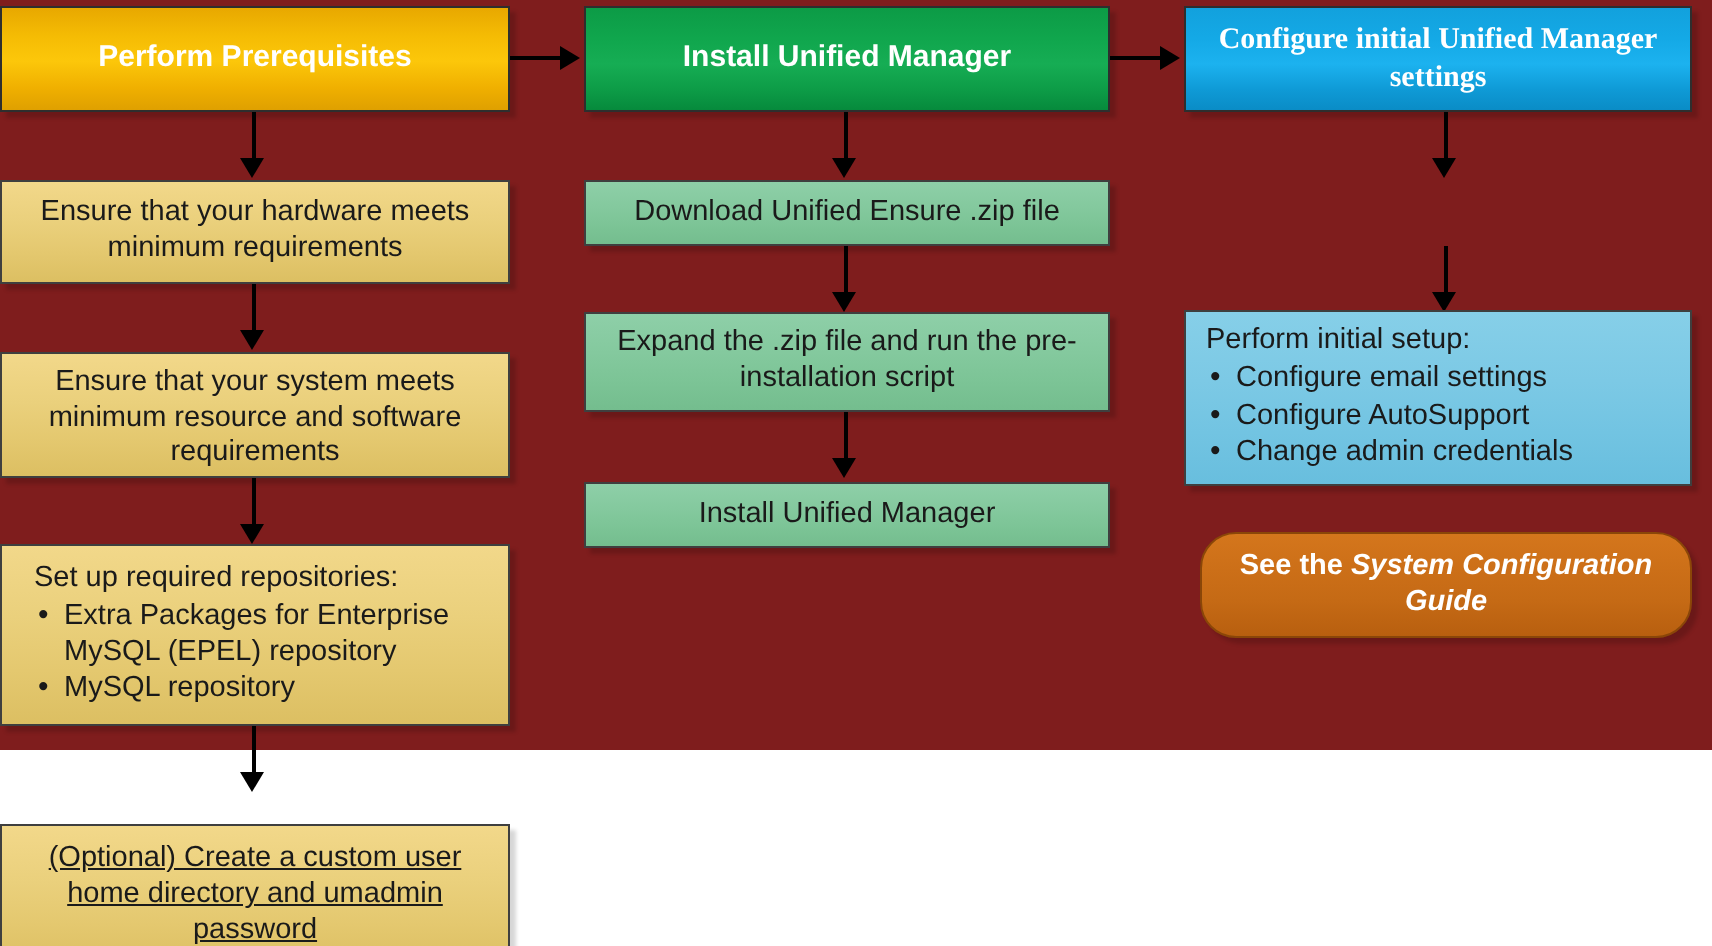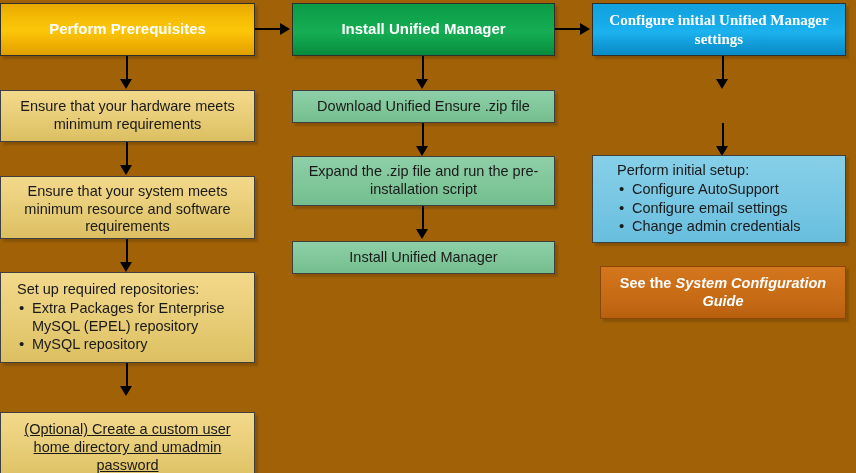--- a/index.html
+++ b/index.html
@@ -8,22 +8,22 @@
     width: 856px;
     height: 473px;
     background: #ffffff;
     font-family: "Liberation Sans", sans-serif;
     overflow: hidden;
   }
 
   #canvas {
     position: relative;
     width: 856px;
-    height: 473px;
-    background: #a16207;
+    height: 375px;
+    background: #7f1d1d;
   }
 
   
   .node {
     position: absolute;
     border: 1px solid #3f3f3f;
     display: flex;
     align-items: center;
     justify-content: center;
     text-align: center;
@@ -198,28 +198,28 @@
     <span class="txt">Configure initial Unified Manager settings</span>
   </div>
 
   <div class="vline" style="left:722px; top:56px; height:26px;"></div>
   <div class="arrow-down" style="left:716px; top:79px;"></div>
 
 
   <div class="vline" style="left:722px; top:123px; height:27px;"></div>
   <div class="arrow-down" style="left:716px; top:146px;"></div>
 
-  <div class="node body-blue align-left" style="left:592px; top:155px; width:254px; height:88px; padding:6px 24px;">
+  <div class="node body-blue align-left" style="left:592px; top:155px; width:254px; height:88px; padding:6px 10px;">
     <div class="txt">
       <div>Perform initial setup:</div>
       <ul class="bullets">
+        <li>Configure email settings</li>
         <li>Configure AutoSupport</li>
-        <li>Configure email settings</li>
         <li>Change admin credentials</li>
       </ul>
     </div>
   </div>
 
-  <div class="node body-brown" style="left:600px; top:266px; width:246px; height:53px;">
+  <div class="node body-brown" style="left:600px; top:266px; width:246px; height:53px;border-radius:18px;">
     <span class="txt"><span>See the </span><span class="italic">System Configuration Guide</span></span>
   </div>
 
 </div>
 
 </body></html>

